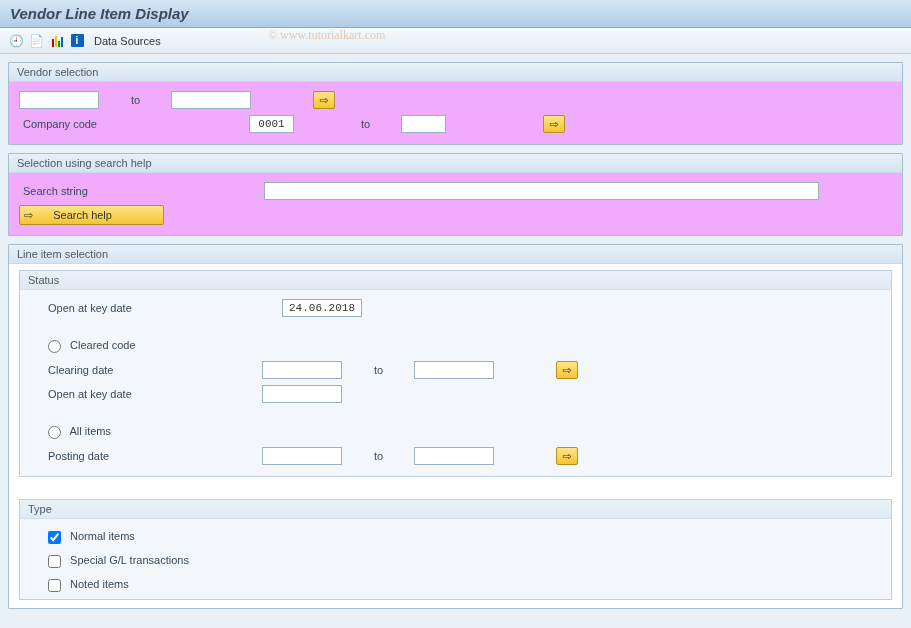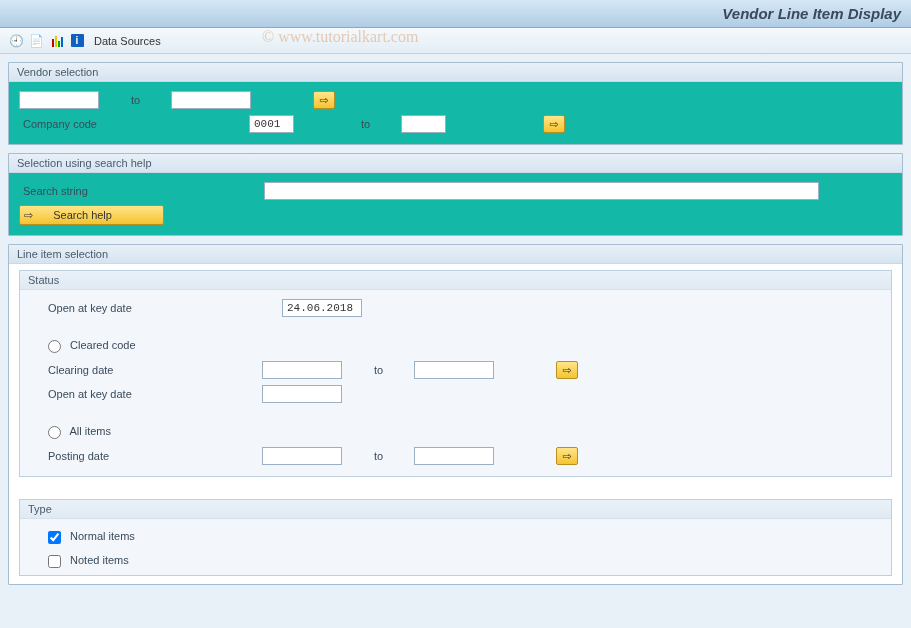--- a/index.html
+++ b/index.html
@@ -14,21 +14,20 @@
       position: relative;
     }
     .title-bar {
       background: linear-gradient(to bottom, #d5e7f5, #b0cce4);
       border-bottom: 1px solid #8aa9c5;
       padding: 5px 10px;
       font-size: 15px;
       font-weight: bold;
       font-style: italic;
       color: #3a4a5a;
-      text-align: right;
     }
     .toolbar {
       background: linear-gradient(to bottom, #f5f9fc, #e3edf5);
       border-bottom: 1px solid #c0d0de;
       padding: 3px 8px;
       display: flex;
       align-items: center;
       gap: 2px;
       height: 26px;
     }
@@ -45,21 +44,21 @@
       text-align: right;
     }
     .content {
       padding: 8px 8px 8px 8px;
       background: #e8f1f8;
       height: calc(100% - 52px);
       overflow: hidden;
     }
     .groupbox {
       border: 1px solid #a6bcd1;
-      background: #14b8a6;
+      background: #f0abfc;
       margin-bottom: 8px;
       border-radius: 1px;
     }
     .groupbox.white {
       background: #ffffff;
     }
     .groupbox .gb-title {
       background: linear-gradient(to bottom, #e8f0f8, #d6e4f0);
       border-bottom: 1px solid #cad9e7;
       padding: 3px 8px;
@@ -83,20 +82,21 @@
       padding-left: 18px;
     }
     .inp {
       border: 1px solid #9cb0c5;
       background: #fff;
       height: 18px;
       padding: 1px 4px;
       font-family: "Courier New", monospace;
       font-size: 11px;
       color: #333;
+      text-align: center;
     }
     .inp.w80 { width: 80px; }
     .inp.w40 { width: 45px; }
     .inp.readonly {
       background: #e8e8e8;
     }
     .to-lbl {
       width: 62px;
       text-align: left;
       padding-left: 22px;
@@ -157,22 +157,22 @@
       background: linear-gradient(to bottom, #eaf1f8, #e0eaf3);
     }
     .radio, .chk {
       margin-right: 6px;
       vertical-align: middle;
     }
     .spacer { height: 14px; }
     .watermark {
       position: absolute;
       top: 28px;
-      left: 262px;
-      font-size: 16px;
+      left: 268px;
+      font-size: 12px;
       color: rgba(205, 118, 53, 0.35);
       font-family: Georgia, serif;
       pointer-events: none;
       z-index: 50;
     }
     
     .ic-clock::before { content: "🕘"; font-size:12px; }
     .ic-var::before { content: "📄"; font-size:12px; color:#d59000;}
     .ic-bars { display:flex; gap:1px; align-items:flex-end; height:12px;}
     .ic-bars span{ width:2px; background:currentColor;}
@@ -298,20 +298,26 @@
         <div class="gb-body" style="padding-bottom:2px">
           <div class="row">
             <div class="lbl indent">
               <input type="checkbox" class="chk" checked="" style="">
               <span>Normal items</span>
             </div>
           </div>
           <div class="row">
             <div class="lbl indent">
               <input type="checkbox" class="chk" style="">
+              <span>Special G/L transactions</span>
+            </div>
+          </div>
+          <div class="row">
+            <div class="lbl indent">
+              <input type="checkbox" class="chk" style="">
               <span>Noted items</span>
             </div>
           </div>
         </div>
       </div>
 
     </div>
   </div>
 
 </div>

